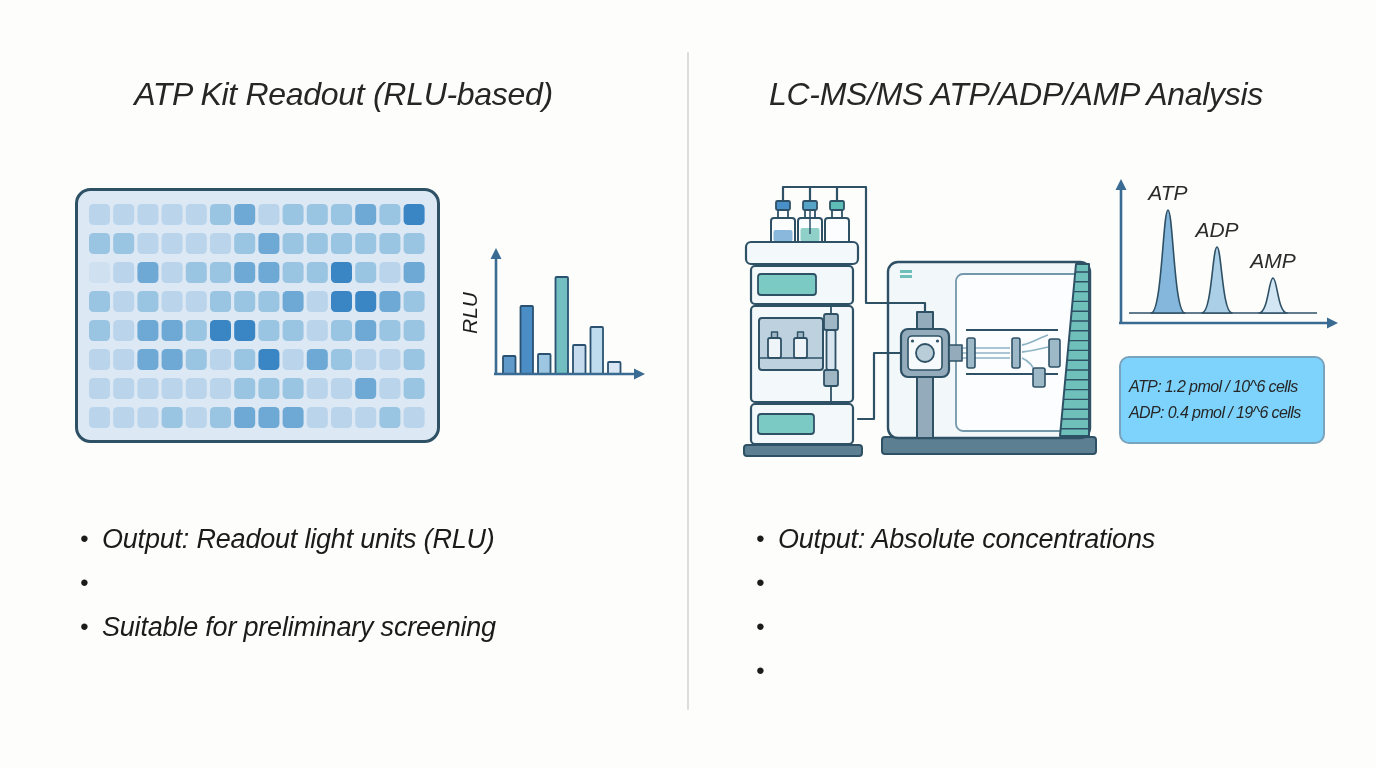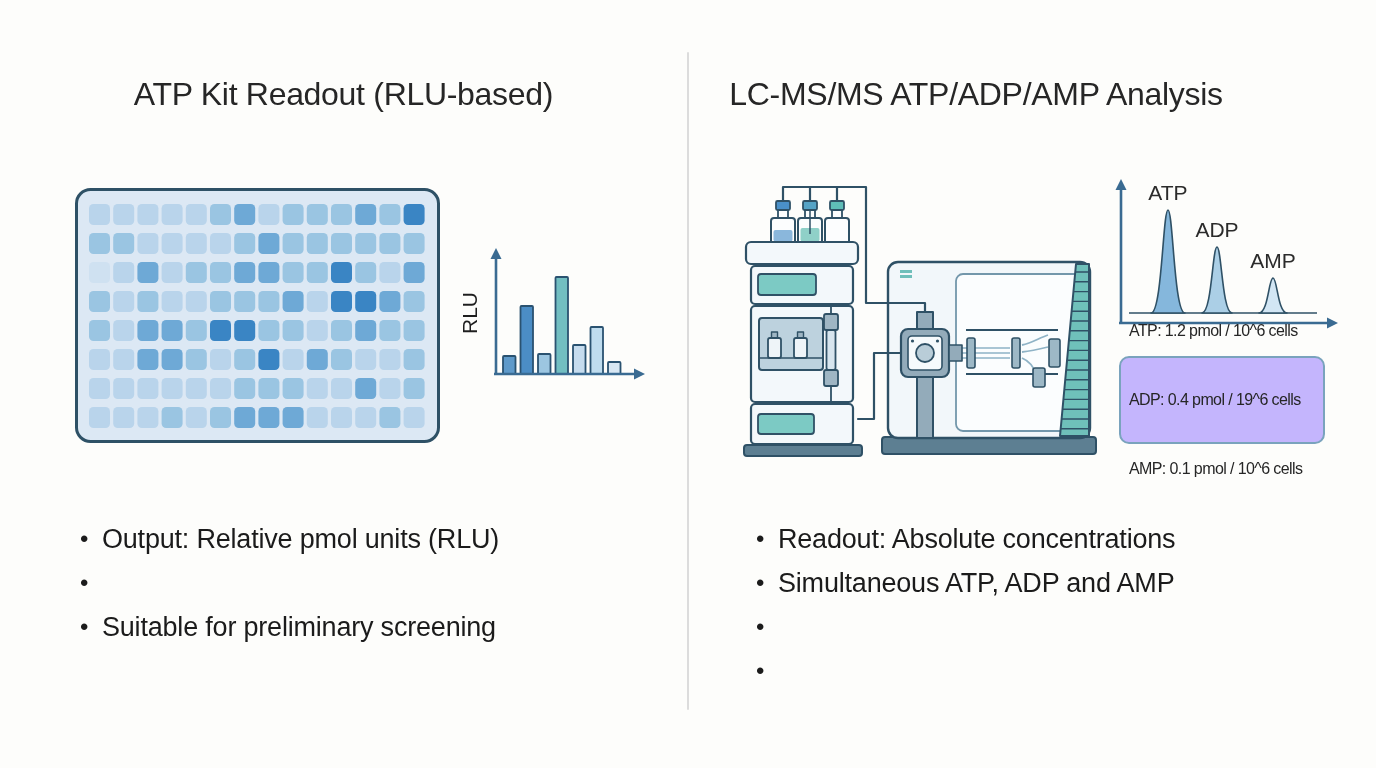--- a/index.html
+++ b/index.html
@@ -1,41 +1,40 @@
 <!DOCTYPE html>
 <html><head>
 <meta charset="utf-8">
 <style>
   html,body{margin:0;padding:0;background:#e9e9e9;}
   #canvas{
     position:relative;width:1376px;height:768px;background:#fdfdfb;
-    font-family:"Liberation Sans","DejaVu Sans",sans-serif;overflow:hidden;
+    font-family:"Liberation Sans","DejaVu Sans",sans-serif;overflow:hidden;font-style:italic;
   }
   .panel-title{
     position:absolute;top:74px;height:40px;line-height:40px;
     font-size:32px;font-weight:500;color:#262626;text-align:center;
     letter-spacing:-0.3px;white-space:nowrap;
   }
   #title-left{left:0;width:687px;}
-  #title-right{left:648px;width:656px;}
+  #title-right{left:688px;width:656px;}
   #divider{
     position:absolute;left:687px;top:52px;width:2px;height:658px;
     background:#dcdcdc;border-radius:2px;
   }
   .fig{position:absolute;}
   #plate-svg{left:75px;top:188px;}
   #barchart-svg{left:450px;top:243px;}
   #instrument-svg{left:738px;top:162px;}
   #chromatogram-svg{left:1103px;top:172px;}
   #results-box{
     position:absolute;left:1119px;top:356px;width:206px;height:88px;
-    background:#c4b5fd;border:2px solid #7aa3bd;border-radius:10px;
+    background:#7dd3fc;border:2px solid #7aa3bd;border-radius:10px;
     box-sizing:border-box;display:flex;flex-direction:column;justify-content:center;
     padding:0 8px;
-    gap:43px;
   }
   .res-line{
     font-size:16px;line-height:26px;letter-spacing:-0.6px;color:#262626;
     font-weight:500;white-space:nowrap;
   }
   .bullet-list{position:absolute;top:517px;width:610px;}
   #bullets-left{left:80px;}
   #bullets-right{left:756px;}
   .bullet-row{display:flex;line-height:44px;font-size:27px;color:#1b1b1b;letter-spacing:-0.2px;white-space:nowrap;}
   .bullet-row .dot{display:inline-block;width:22px;flex:0 0 22px;font-size:24px;color:#1b1b1b;}
@@ -299,44 +298,42 @@
       </g>
     <path d="M18,151 V14" stroke="#3a6b92" stroke-width="2.6" fill="none"></path>
     <polygon points="18,7 12.5,18 23.5,18" fill="#3a6b92"></polygon>
     <path d="M16,151 H228" stroke="#3a6b92" stroke-width="2.6" fill="none"></path>
     <polygon points="235,151 224,145.5 224,156.5" fill="#3a6b92"></polygon>
   </svg>
 
   <div id="results-box">
       <div class="res-line">ATP: 1.2 pmol / 10^6 cells</div>
       <div class="res-line">ADP: 0.4 pmol / 19^6 cells</div>
-      <div class="res-line">AMP: 0.1 pmol / 10^6 cells</div>
     </div>
 
   <div id="bullets-left" class="bullet-list">
       <div class="bullet-row">
         <span class="dot">•</span>
-        <span>Output: Relative pmol units (RLU)</span>
+        <span>Output: Readout light units (RLU)</span>
       </div>
       <div class="bullet-row">
         <span class="dot">•</span>
       </div>
       <div class="bullet-row">
         <span class="dot">•</span>
         <span>Suitable for preliminary screening</span>
       </div>
     </div>
   <div id="bullets-right" class="bullet-list">
       <div class="bullet-row">
         <span class="dot">•</span>
-        <span>Readout: Absolute concentrations</span>
-      </div>
-      <div class="bullet-row">
-        <span class="dot">•</span>
-        <span>Simultaneous ATP, ADP and AMP</span>
+        <span>Output: Absolute concentrations</span>
+      </div>
+      <div class="bullet-row">
+        <span class="dot">•</span>
       </div>
       <div class="bullet-row">
         <span class="dot">•</span>
       </div>
       <div class="bullet-row">
         <span class="dot">•</span>
       </div>
     </div>
 
 </div>

